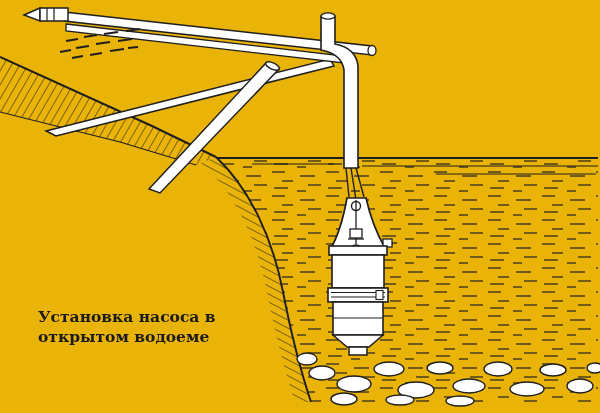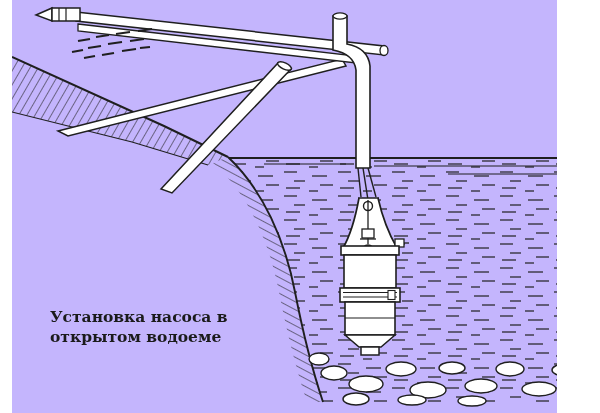--- a/index.html
+++ b/index.html
@@ -1,23 +1,22 @@
 <!DOCTYPE html>
 <html><head>
 <meta charset="utf-8">
 <style>
   html, body { margin: 0; padding: 0; background: #ffffff; }
   .canvas {
     position: relative;
-    width: 545px;
+    width: 600px;
     height: 413px;
-    background: #c4b5fd;
+    background: #eab308;
     overflow: hidden;
     font-family: "DejaVu Serif", serif;
-    margin-left: 12px;
   }
   svg { display: block; }
   .caption-text {
     font-family: "DejaVu Serif", "Liberation Serif", serif;
     font-weight: bold;
     font-size: 15.5px;
     fill: #1b1b1b;
   }
 </style>
 </head>

